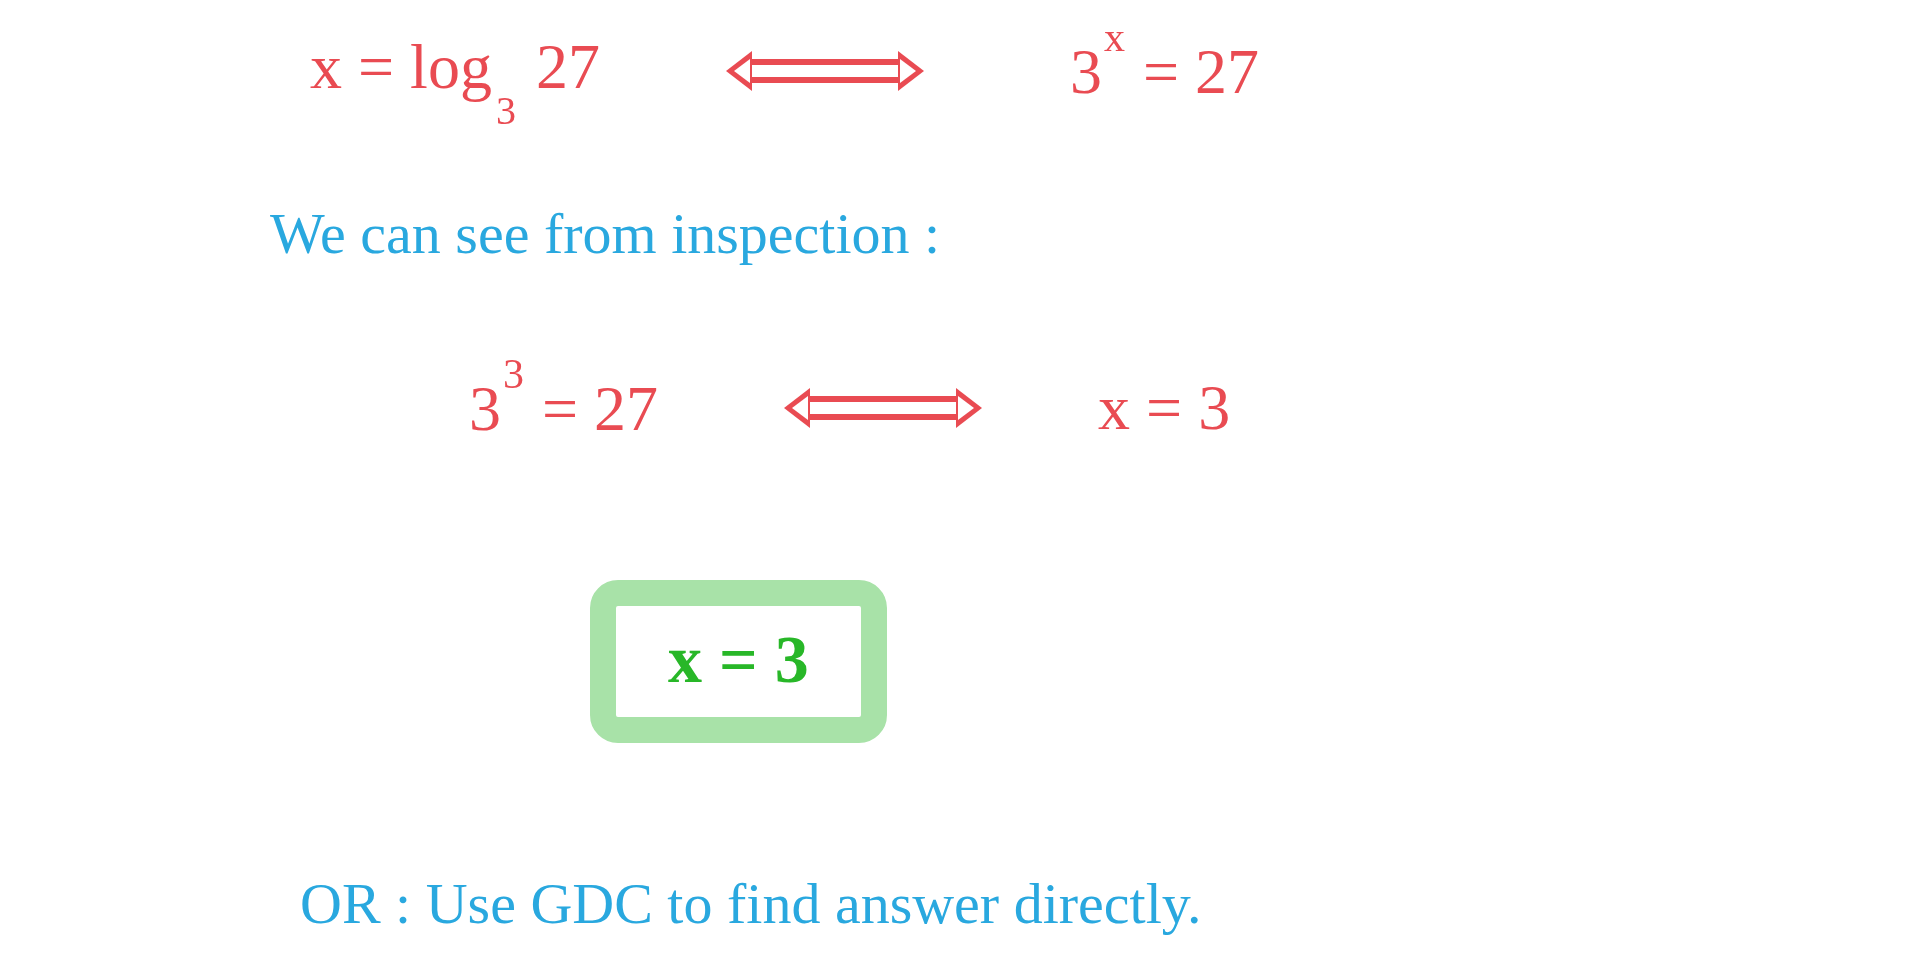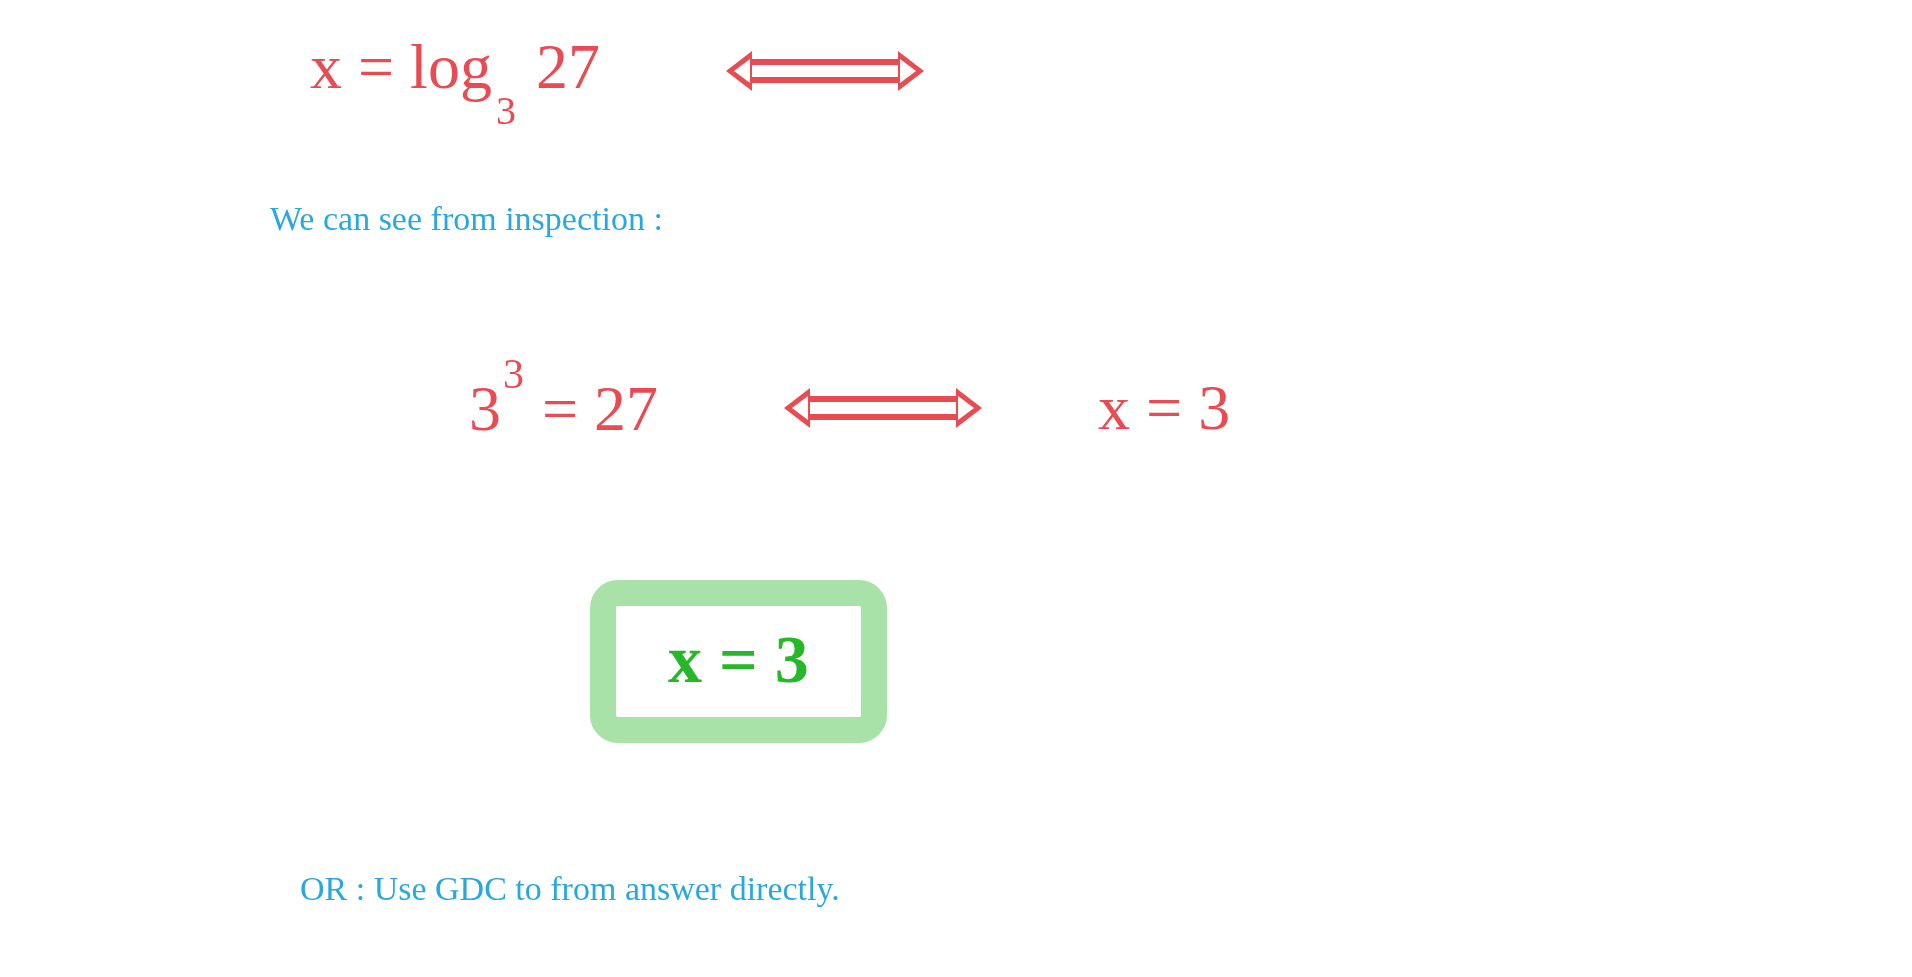--- a/index.html
+++ b/index.html
@@ -20,21 +20,21 @@
   .blue{color:#29a8df;}
   .green{color:#28b728;}
   .row{
     position:absolute;
     white-space:nowrap;
     display:flex;
     align-items:center;
     gap:10px;
   }
   .math{font-size:64px;font-weight:500;}
-  .text{font-size:34px;font-weight:500;}
+  .text{font-size:58px;font-weight:500;}
   .sub{font-size:40px;vertical-align:sub;position:relative;top:22px;padding:0 4px;}
   .sup{font-size:42px;vertical-align:super;position:relative;top:-20px;padding:0 2px;}
 
   .arrow{
     display:inline-flex;
     flex-direction:column;
     justify-content:center;
     vertical-align:middle;
     position:relative;
     width:190px;
@@ -87,20 +87,23 @@
       <span>x  =  log</span><span class="sub red">3</span><span> 27</span>
     </span>
     <span style="display:inline-block;width:110px;"></span>
     <span class="arrow">
       <span class="shaft top"></span>
       <span class="shaft bot"></span>
       <span class="head left"></span>
       <span class="head right"></span>
     </span>
     <span style="display:inline-block;width:130px;"></span>
+    <span class="math red">
+      <span>3</span><span class="sup red">x</span><span>  =  27</span>
+    </span>
   </div>
 
   <div class="row text blue" style="left:270px;top:200px;">
     <span>We  can  see  from   inspection :</span>
   </div>
 
   <div class="row" style="left:469px;top:370px;">
     <span class="math red">
       <span>3</span><span class="sup red">3</span><span>  =  27</span>
     </span>
@@ -113,16 +116,16 @@
     </span>
     <span style="display:inline-block;width:100px;"></span>
     <span class="math red">x  =  3</span>
   </div>
 
   <div class="answerbox" style="left:590px;top:580px;">
     <span class="ans green">x  =  3</span>
   </div>
 
   <div class="row text blue" style="left:300px;top:870px;">
-    <span>OR :  Use  GDC   to  from   answer  directly.</span>
+    <span>OR :  Use  GDC   to  find   answer  directly.</span>
   </div>
 
 </div>
 
 </body></html>

